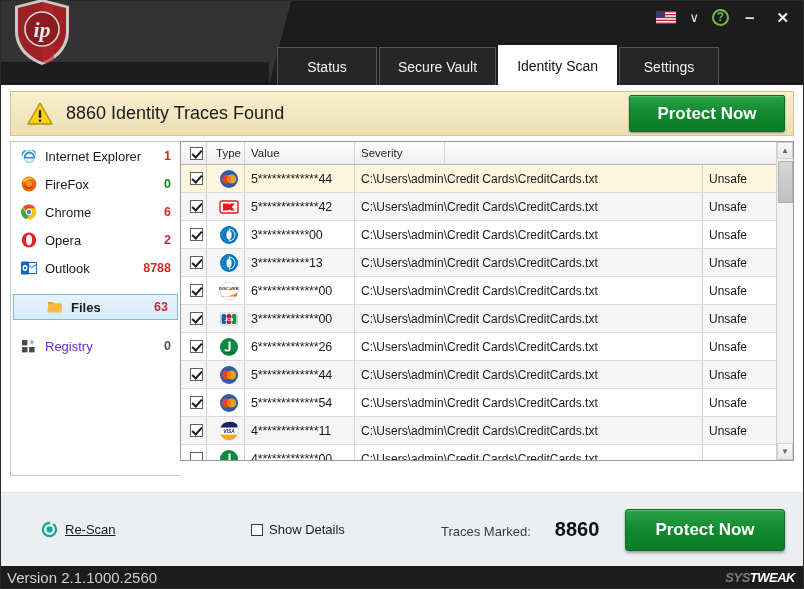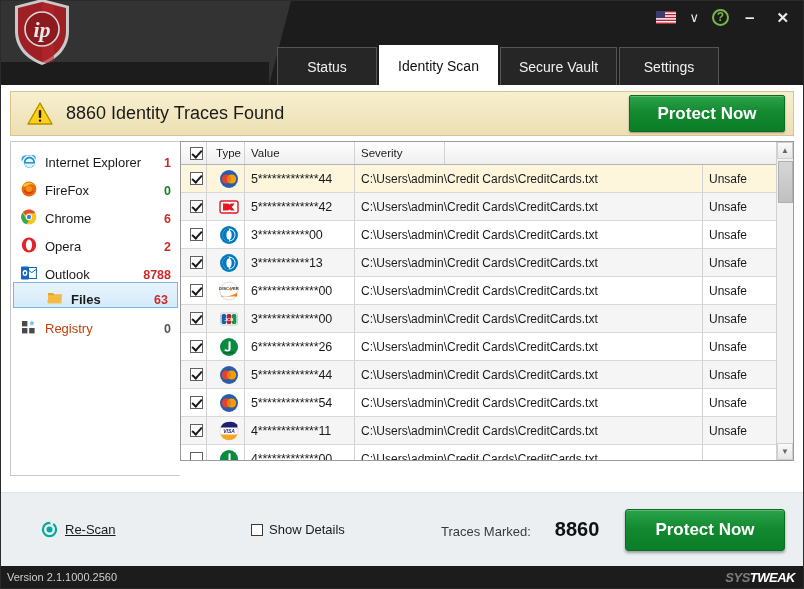--- a/index.html
+++ b/index.html
@@ -106,35 +106,35 @@
 
   
   .main { flex: 1 1 auto; display: flex; padding: 0 9px; background: #ffffff; }
 
   .sidebar {
     width: 170px; flex: 0 0 170px;
     background: #ffffff; border: 1px solid #c8c8c8; border-right: none;
     height: 335px;
   }
   .sideitem {
-    height: 28px; display: flex; align-items: flex-end;
+    height: 28px; display: flex; align-items: center;
     padding: 0 9px 0 9px; font-size: 13px; color: #1a1a1a;
     margin: 0 0 0 0;
   }
   .sideitem .ico { width: 18px; height: 18px; flex: 0 0 18px; margin-right: 7px; }
   .sideitem .lbl { flex: 1; }
   .sideitem .cnt { font-size: 12.5px; font-weight: bold; color: #cc2b2b; }
   .sideitem .cnt.zero { color: #1a7f1a; }
   .sideitem.selected {
     background: linear-gradient(to bottom, #e8f4fd 0%, #d4ebfa 100%);
     border: 1px solid #7bb8e0;
-    margin: 0 2px; height: 26px; padding-left: 32px;
+    margin: 12px 2px; height: 26px; padding-left: 32px;
   }
   .sideitem.selected .lbl { font-weight: bold; }
-  .sideitem.disabled .lbl { color: #c2410c; }
+  .sideitem.disabled .lbl { color: #6d28d9; }
   .sideitem.disabled .cnt { color: #555555; }
 
   
   .tablewrap {
     flex: 1 1 auto; border: 1px solid #9a9a9a; background: #84cc16;
     height: 320px; position: relative; overflow: hidden;
     display: flex; flex-direction: column;
   }
   .thead {
     display: flex; height: 23px; flex: 0 0 23px;
@@ -214,21 +214,21 @@
     display: flex; align-items: center; justify-content: center;
     box-shadow: 0 2px 3px rgba(0,0,0,.35), inset 0 1px 0 rgba(255,255,255,.25);
   }
 
   
   .statusbar {
     flex: 0 0 22px; background: #1c1c1c;
     display: flex; align-items: center; justify-content: space-between;
     padding: 0 8px 0 6px;
   }
-  .version { color: #cfcfcf; font-size: 11px; }
+  .version { color: #cfcfcf; font-size: 15px; }
   .stlogo { font-style: italic; font-size: 13px; font-weight: bold; letter-spacing: -.5px; }
   .stlogo .a { color: #7d7d7d; }
   .stlogo .b { color: #ffffff; }
 </style>
 </head>
 <body>
 
 <div id="app">
 
   <div class="titlebar">
@@ -255,22 +255,22 @@
         <rect width="9" height="7" fill="#3c3b6e"></rect>
       </svg>
       <div class="chev">∨</div>
       <div class="helpbtn">?</div>
       <div class="minbtn">–</div>
       <div class="closebtn">✕</div>
     </div>
 
     <div class="tabs">
       <div class="tab">Status</div>
+      <div class="tab">Secure Vault</div>
       <div class="tab active">Identity Scan</div>
-      <div class="tab">Secure Vault</div>
       <div class="tab">Settings</div>
     </div>
   </div>
 
   <div class="bannerwrap">
     <div class="banner">
       <svg class="warnicon" viewBox="0 0 26 24">
         <path d="M13 1 L25 22 L1 22 Z" fill="#fcd116" stroke="#b58f00" stroke-width="1.4" stroke-linejoin="round"></path>
         <rect x="11.8" y="8" width="2.4" height="8" rx="1" fill="#1a1a1a"></rect>
         <rect x="11.8" y="17.4" width="2.4" height="2.4" rx="1" fill="#1a1a1a"></rect>

